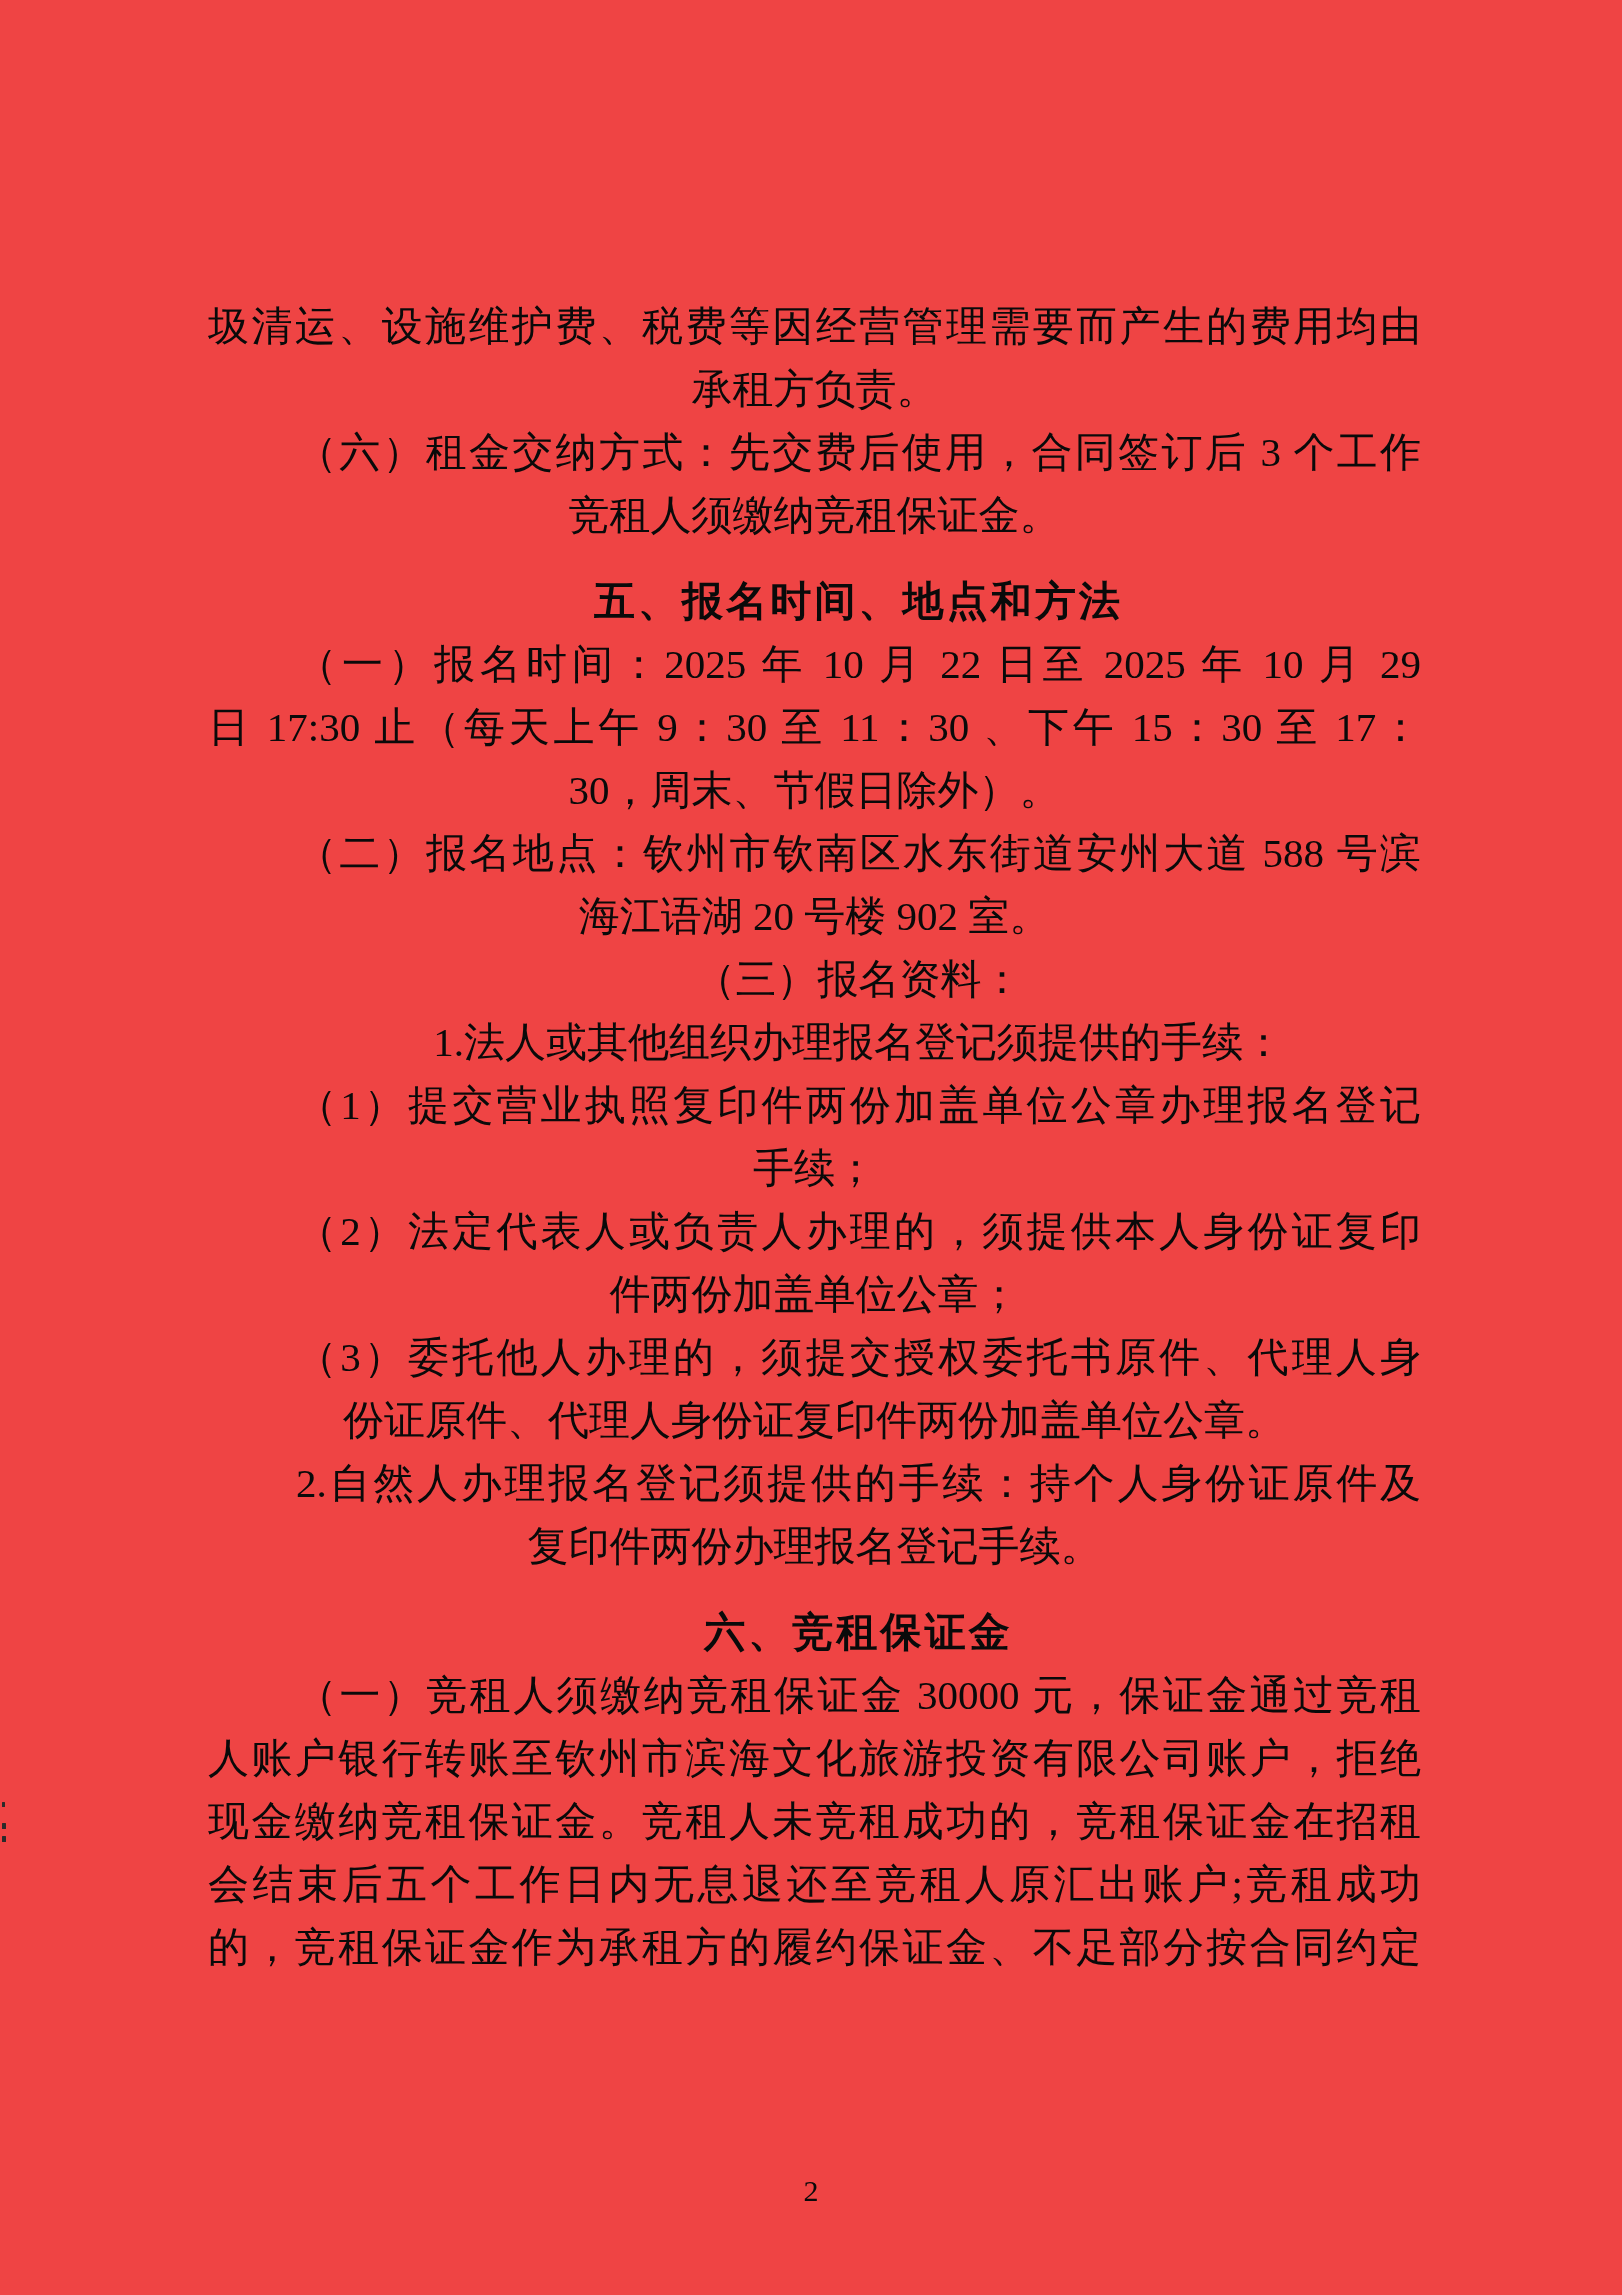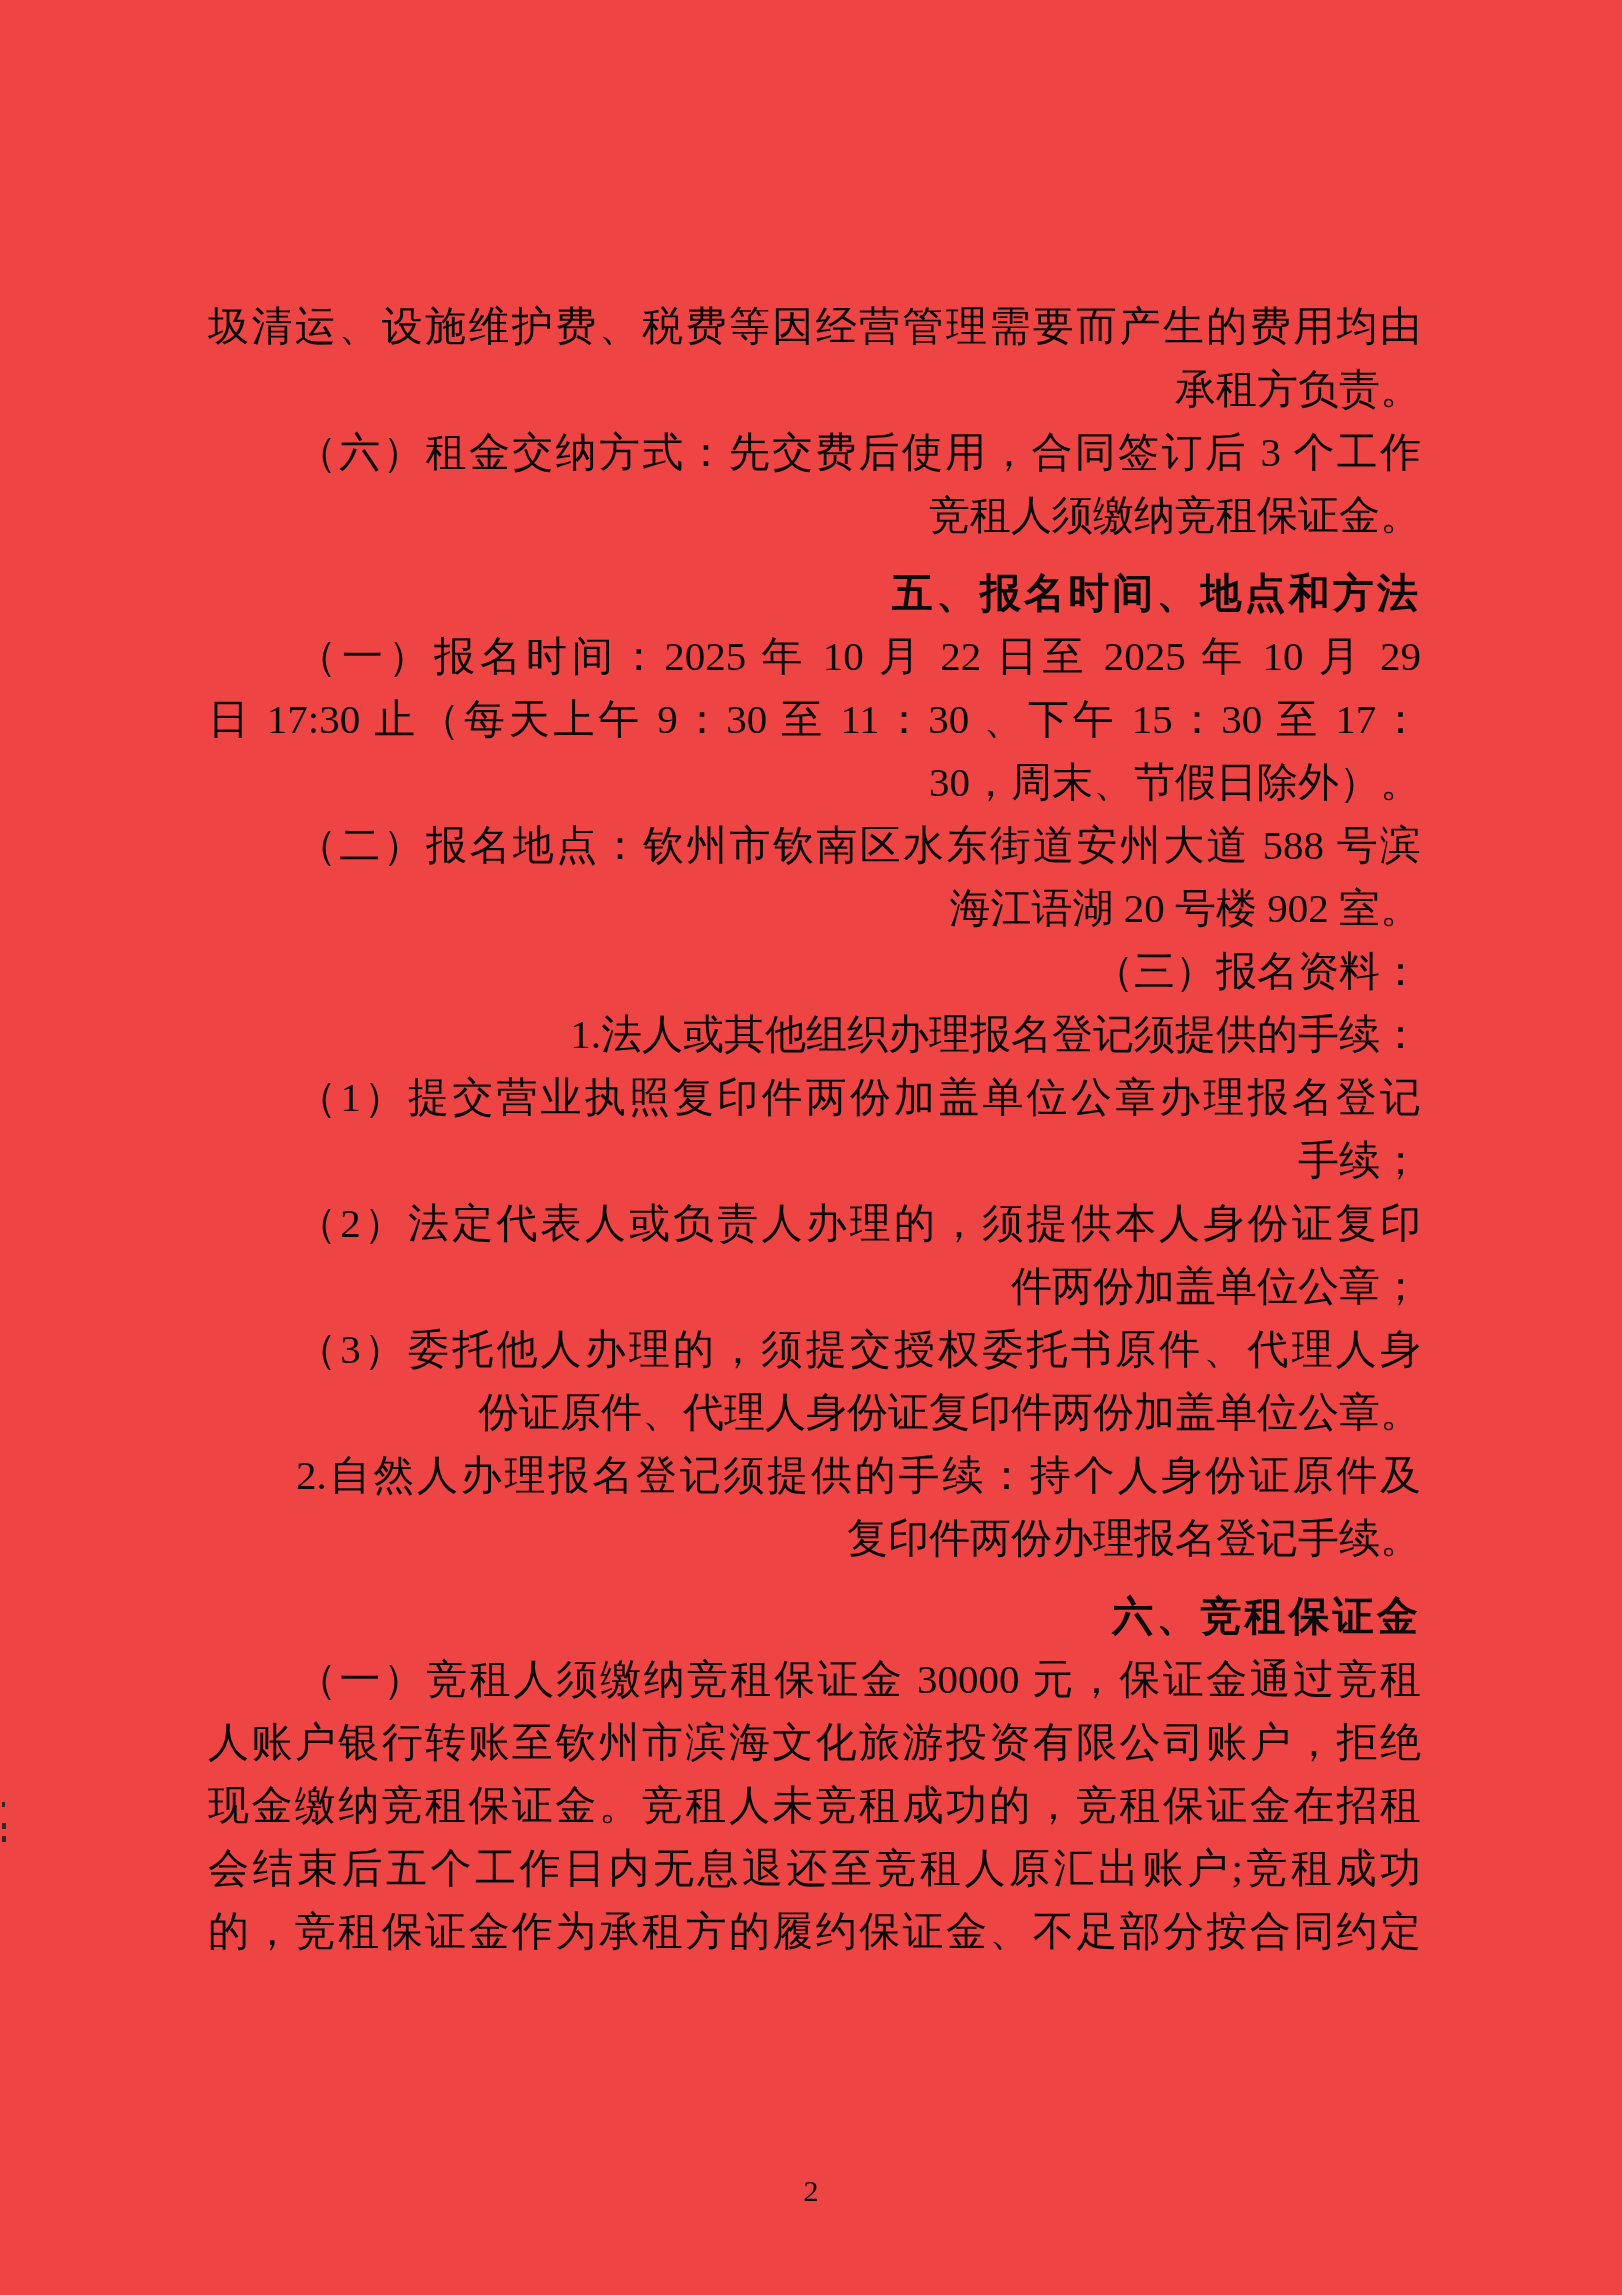--- a/index.html
+++ b/index.html
@@ -20,33 +20,33 @@
     top: 295px;
     width: 1213px;
   }
   .line {
     font-family: "Liberation Serif", "DejaVu Serif", serif;
     font-size: 41px;
     line-height: 63px;
     height: 63px;
     color: #0a0a0a;
     overflow: hidden;
-    text-align: right;
+    text-align: center;
     white-space: normal;
   }
   .line.justify {
     text-align: justify;
     text-align-last: justify;
     text-justify: inter-character;
   }
   .line.indent {
     text-indent: 88px;
   }
   .line.space-before {
-    margin-top: 15px;
+    margin-top: 23px;
   }
   .line.heading {
     font-family: "Liberation Sans", "DejaVu Sans", sans-serif;
     font-weight: 700;
     letter-spacing: 3.1px;
   }
   .page-number {
     position: absolute;
     left: 0;
     top: 2173px;

